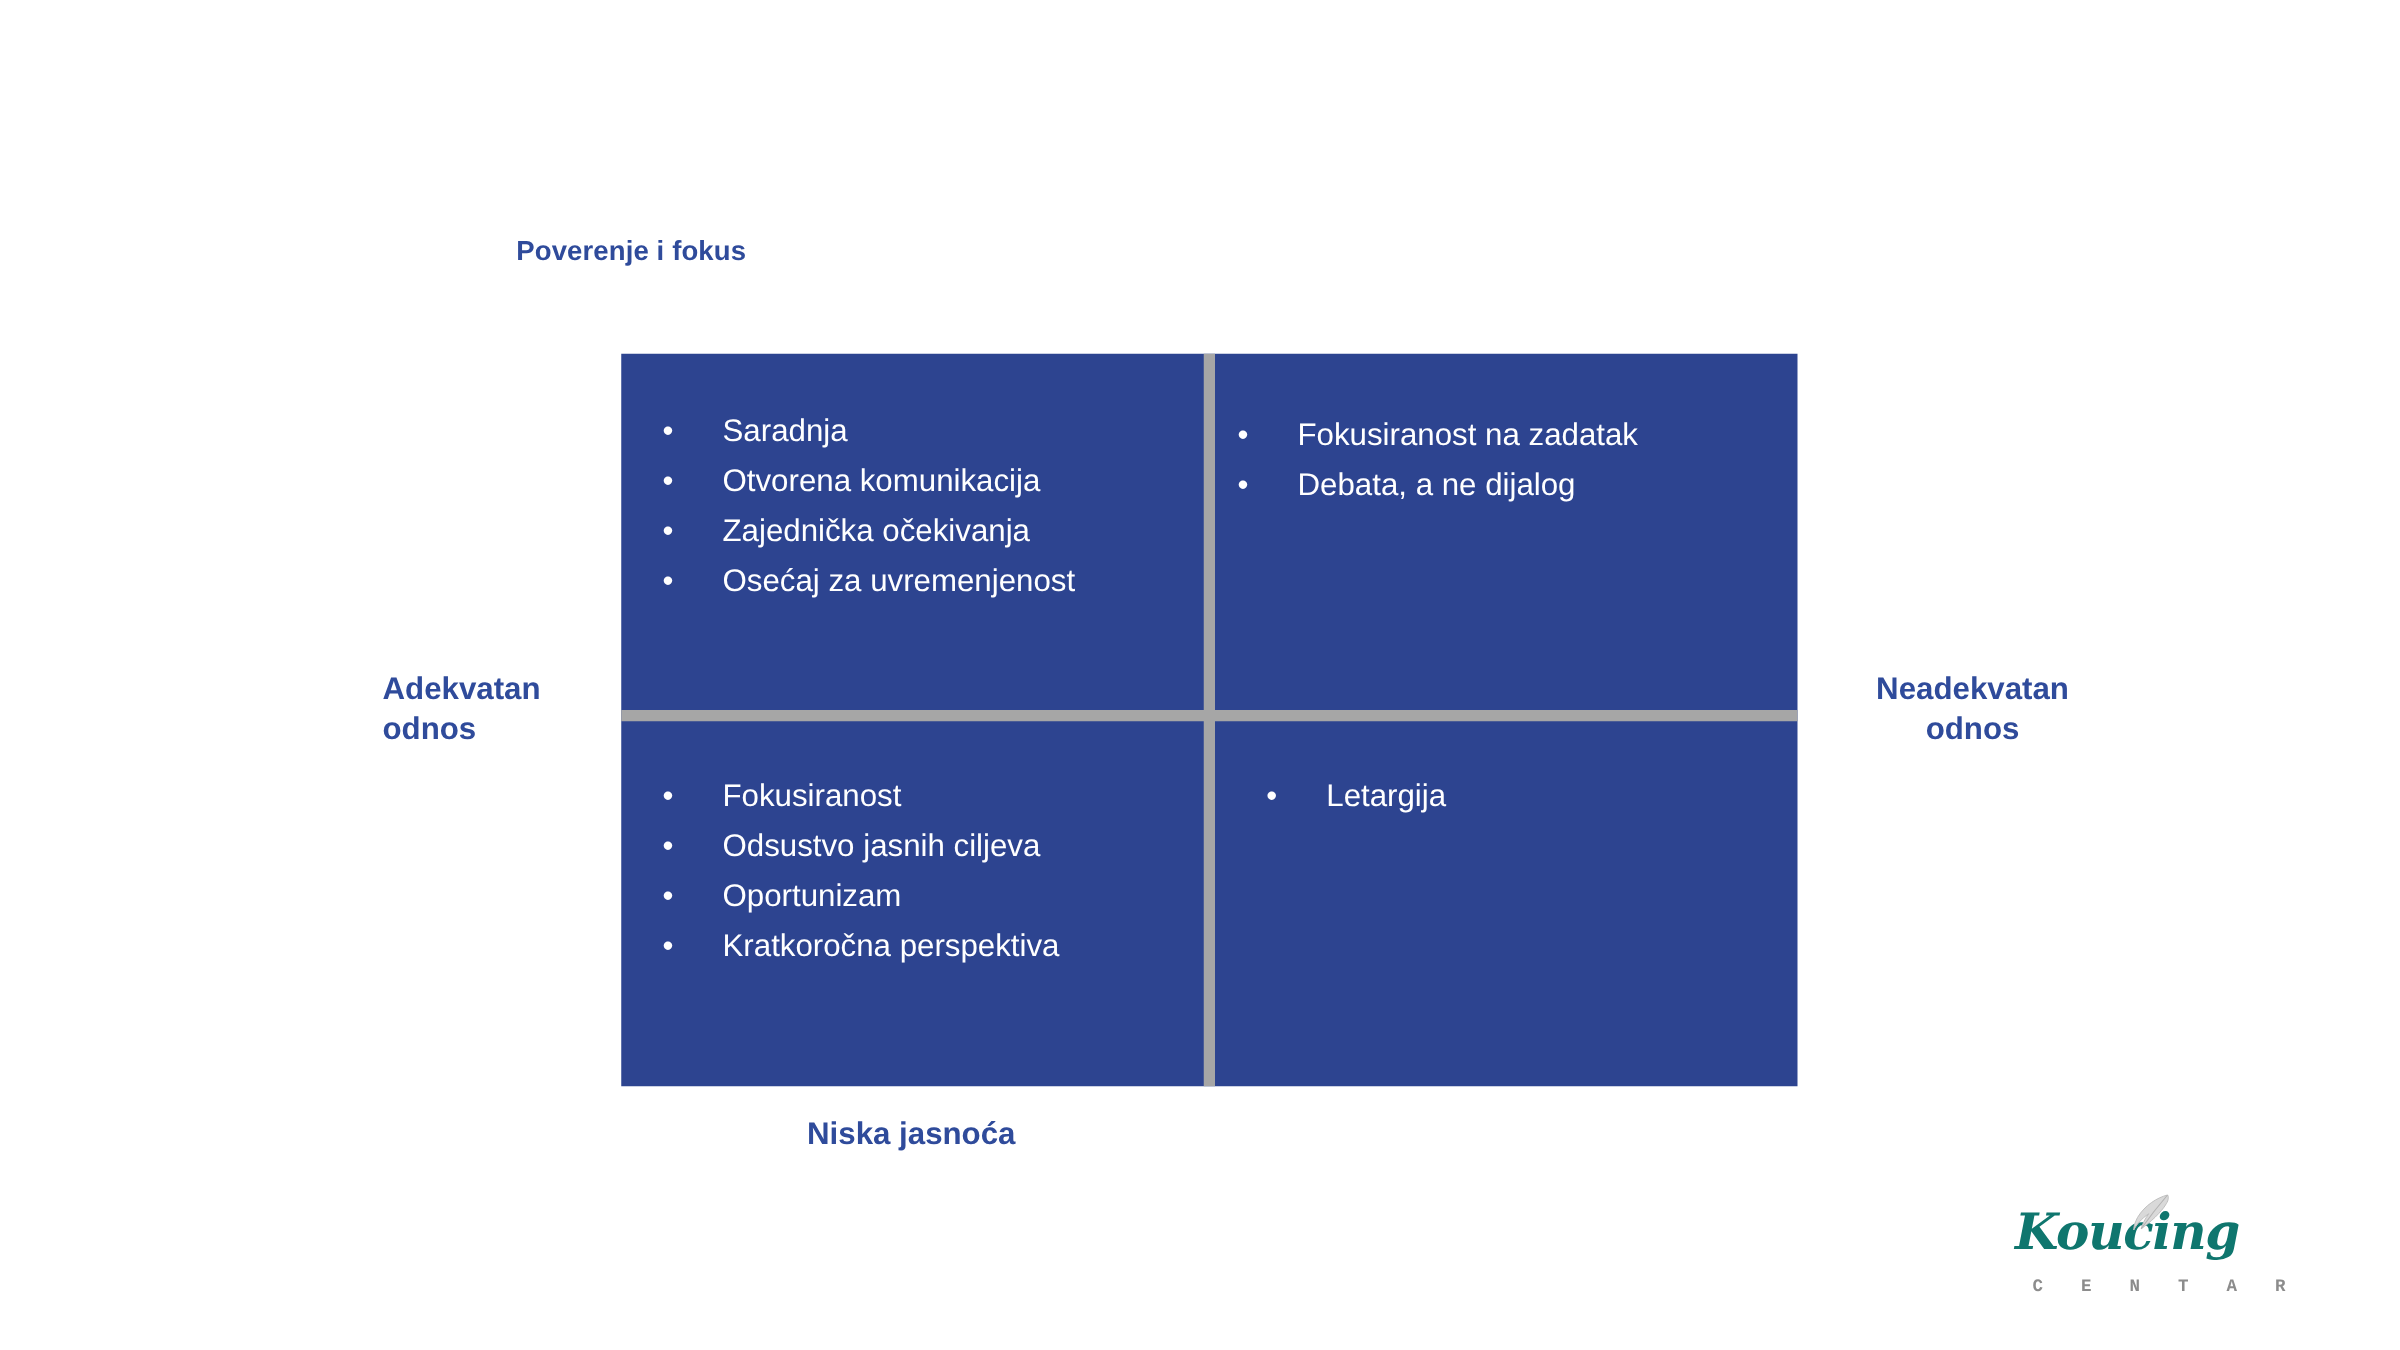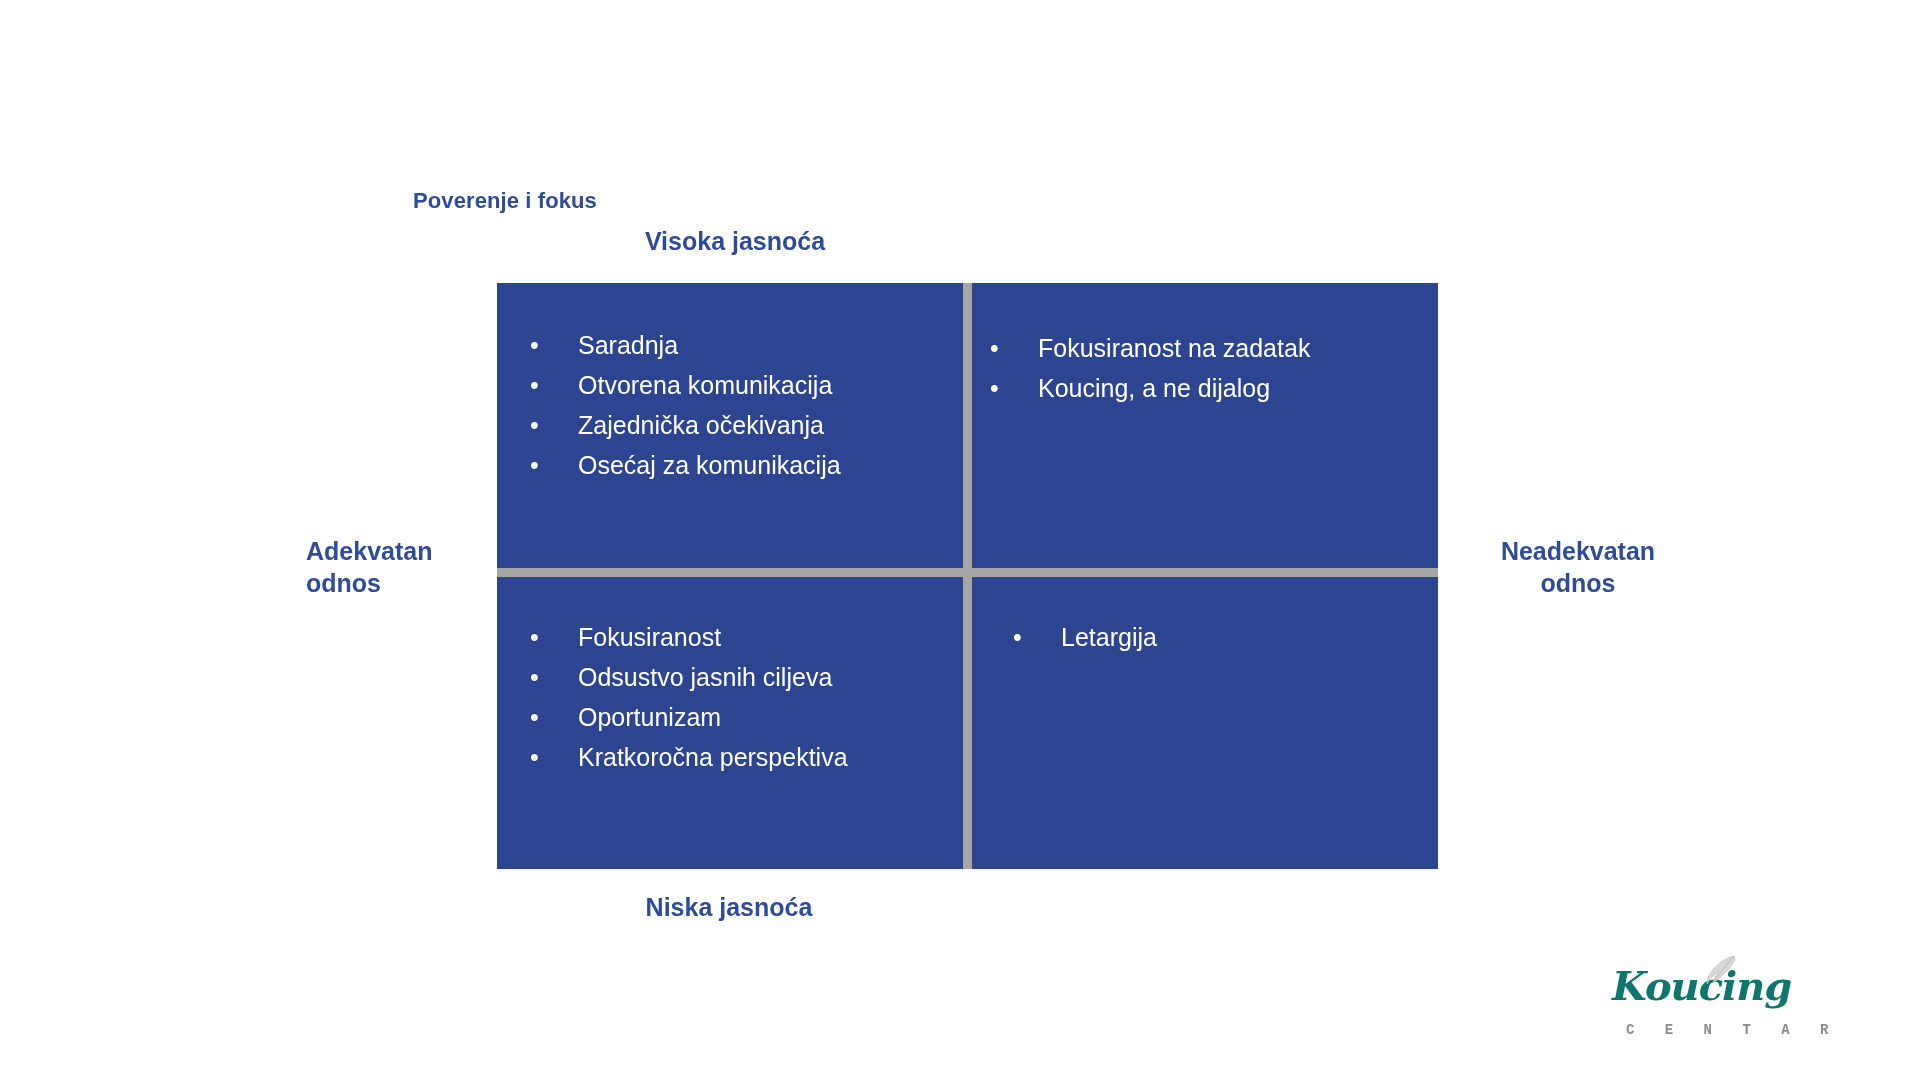--- a/index.html
+++ b/index.html
@@ -183,21 +183,20 @@
     height: 32px;
   }
 </style>
 </head>
 <body>
 
 <div class="slide">
 
   <div class="slide-title">Poverenje i fokus</div>
 
-  <div class="axis-label axis-top">Visoka jasnoća</div>
 
   <div class="axis-label axis-bottom">Niska jasnoća</div>
 
   <div class="axis-label axis-right">Neadekvatan odnos</div>
 
   <div class="axis-label axis-left">Adekvatan odnos</div>
 
   <div class="matrix">
 
     <div class="quadrant q-tl">
@@ -209,34 +208,34 @@
         <li class="bullet-item">
           <span class="dot">•</span>
           <span>Otvorena komunikacija</span>
         </li>
         <li class="bullet-item">
           <span class="dot">•</span>
           <span>Zajednička očekivanja</span>
         </li>
         <li class="bullet-item">
           <span class="dot">•</span>
-          <span>Osećaj za komunikacija</span>
+          <span>Osećaj za uvremenjenost</span>
         </li>
       </ul>
     </div>
 
     <div class="quadrant q-tr">
       <ul class="bullet-list">
         <li class="bullet-item">
           <span class="dot">•</span>
           <span>Fokusiranost na zadatak</span>
         </li>
         <li class="bullet-item">
           <span class="dot">•</span>
-          <span>Koucing, a ne dijalog</span>
+          <span>Debata, a ne dijalog</span>
         </li>
       </ul>
     </div>
 
     <div class="quadrant q-bl">
       <ul class="bullet-list">
         <li class="bullet-item">
           <span class="dot">•</span>
           <span>Fokusiranost</span>
         </li>

